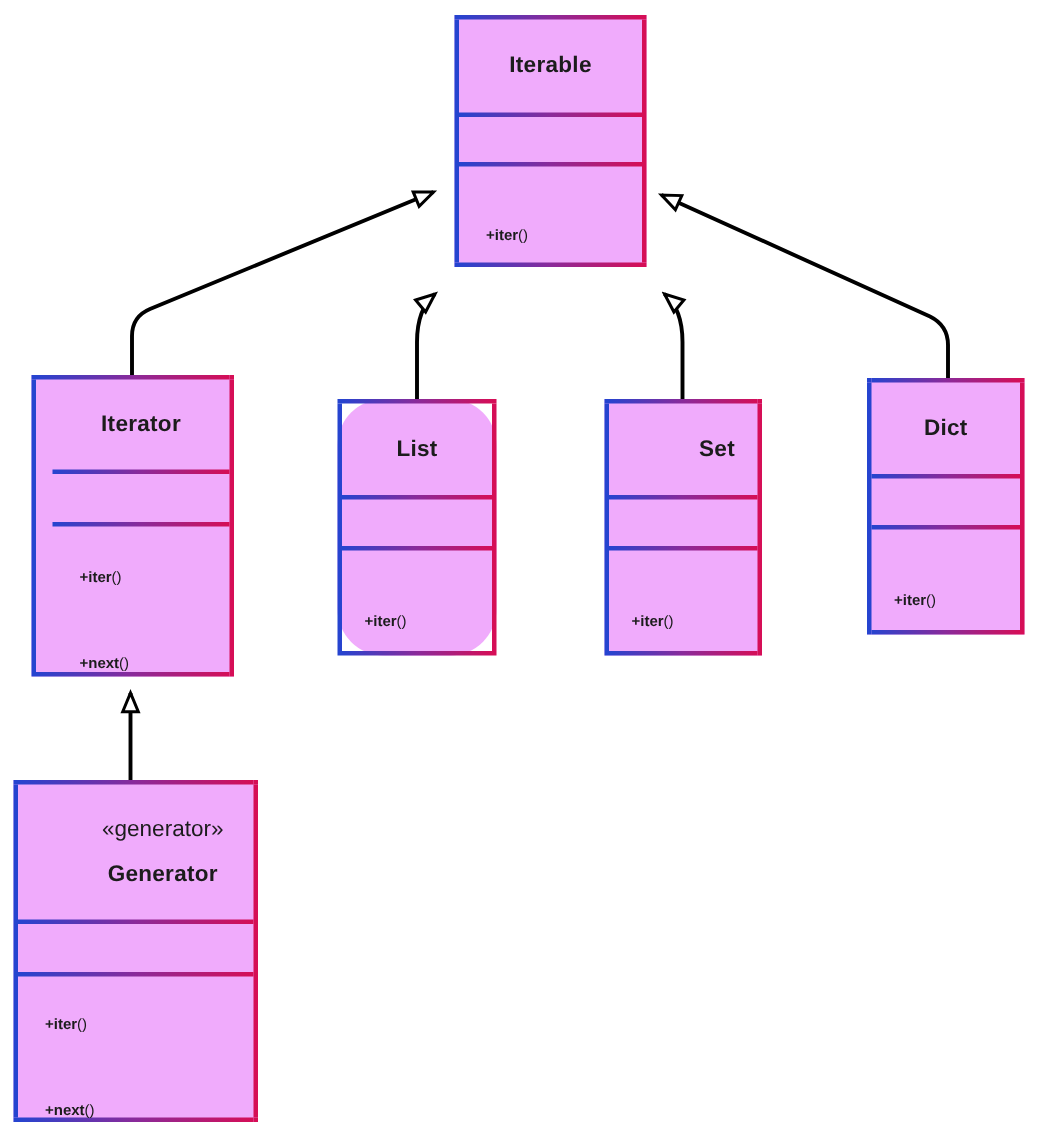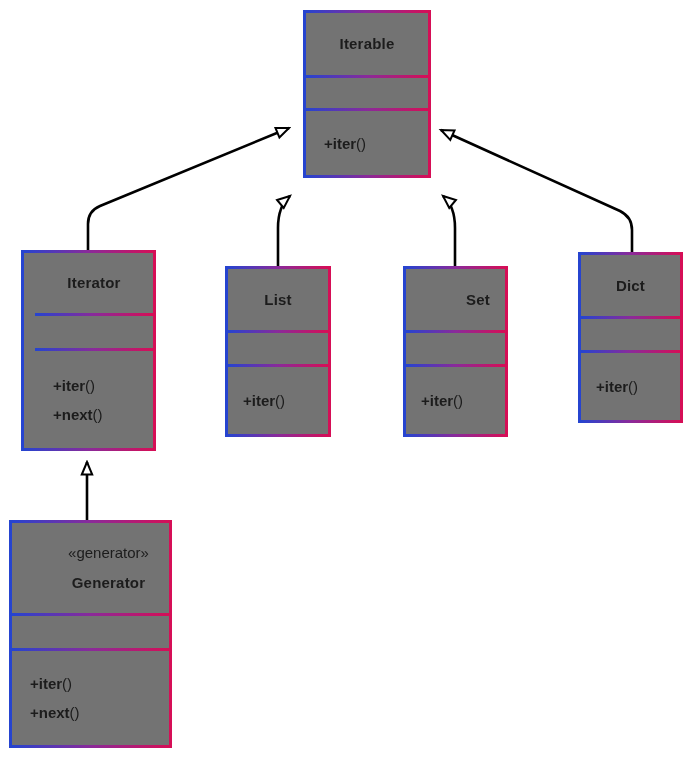--- a/index.html
+++ b/index.html
@@ -17,34 +17,34 @@
     font-family:"Liberation Sans", sans-serif;
     color:var(--text);
   }
   .arrow-layer{
     position:absolute;left:0;top:0;width:700px;height:764px;z-index:1;
   }
   .arrow-layer path.edge{
     fill:none;stroke:var(--arrow);stroke-width:2.6;
   }
   .uml-class{
-    position:absolute;z-index:2;background:#737373;box-sizing:border-box;
+    position:absolute;z-index:2;background:#f0abfc;box-sizing:border-box;
     border:3px solid;
     border-image:linear-gradient(90deg,var(--border-gradient-start) 0%,var(--border-gradient-mid) 50%,var(--border-gradient-end) 100%) 1;
   }
   .divider{
     height:3px;width:100%;
     background:linear-gradient(90deg,var(--border-gradient-start) 0%,var(--border-gradient-mid) 50%,var(--border-gradient-end) 100%);
   }
   .sec{display:flex;flex-direction:column;justify-content:center;box-sizing:border-box;}
   .sec.title{align-items:center;text-align:center;}
   .cname{font-weight:bold;font-size:15px;line-height:30px;letter-spacing:.2px;}
   .stereotype{font-weight:normal;font-size:15px;line-height:30px;}
   .sec.methods{align-items:flex-start;padding-left:18px;}
-  .method{font-size:15px;line-height:29px;white-space:nowrap;}
+  .method{font-size:10px;line-height:29px;white-space:nowrap;margin-top:28px;}
   .method .b{font-weight:bold;}
 </style>
 </head>
 <body>
 
 <svg class="arrow-layer" width="700" height="764" viewBox="0 0 700 764" xmlns="http://www.w3.org/2000/svg">
   <defs>
     <marker id="open-tri" markerWidth="17" markerHeight="15" refX="14.5" refY="7" orient="auto" markerUnits="userSpaceOnUse">
       <path d="M 2 1.8 L 14.5 7 L 2 12.2 Z" fill="#ffffff" stroke="#000000" stroke-width="2" stroke-linejoin="miter"></path>
     </marker>
@@ -74,21 +74,21 @@
   </div>
   <div class="divider"></div>
   <div class="sec attrs" style="height:32px;"></div>
   <div class="divider"></div>
   <div class="sec methods" style="height:97px;">
     <div class="method"><span class="b">+iter</span><span>()</span></div>
     <div class="method"><span class="b">+next</span><span>()</span></div>
   </div>
 </div>
 
-<div class="uml-class" style="left:225px;top:266px;width:106px;height:171px;">
+<div class="uml-class" style="left:225px;top:266px;width:106px;height:171px;border-radius:31px;">
   <div class="sec title" style="height:61px;">
     <div class="cname">List</div>
   </div>
   <div class="divider"></div>
   <div class="sec attrs" style="height:31px;"></div>
   <div class="divider"></div>
   <div class="sec methods" style="height:67px;padding-left:15px;">
     <div class="method"><span class="b">+iter</span><span>()</span></div>
   </div>
 </div>

